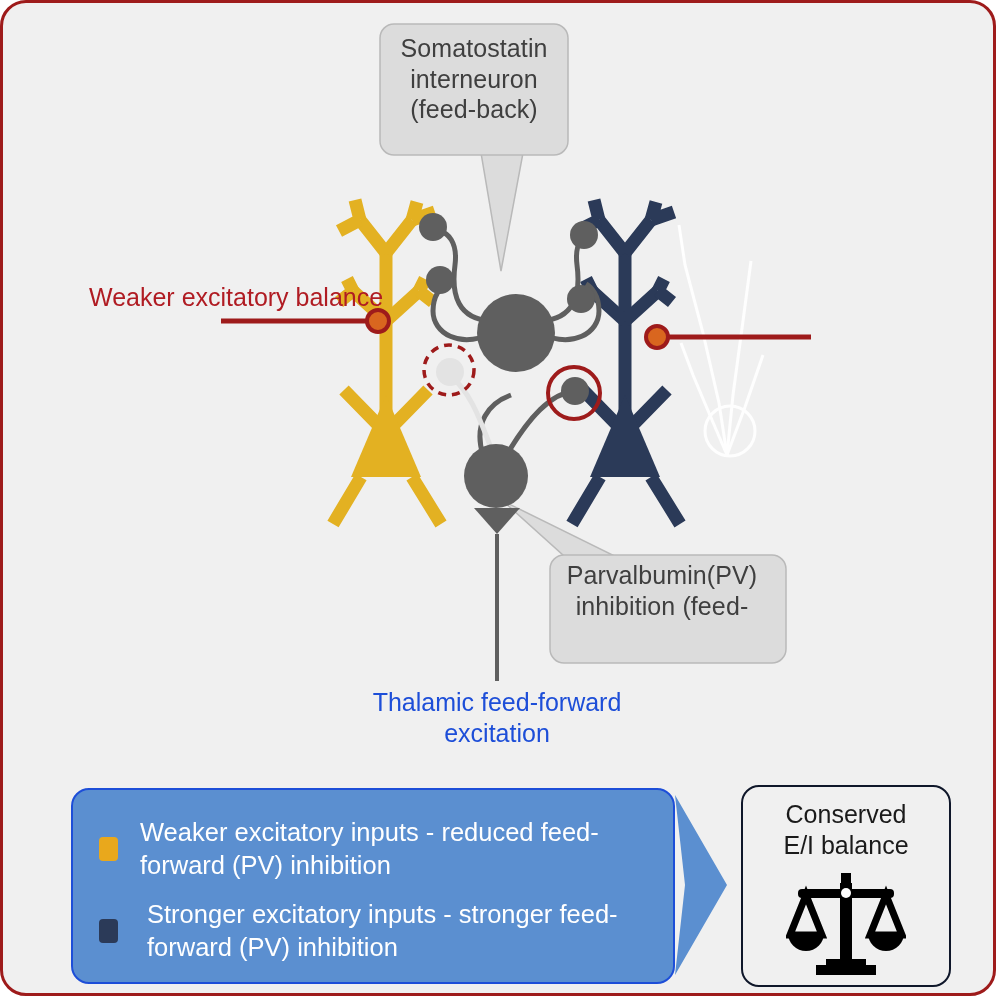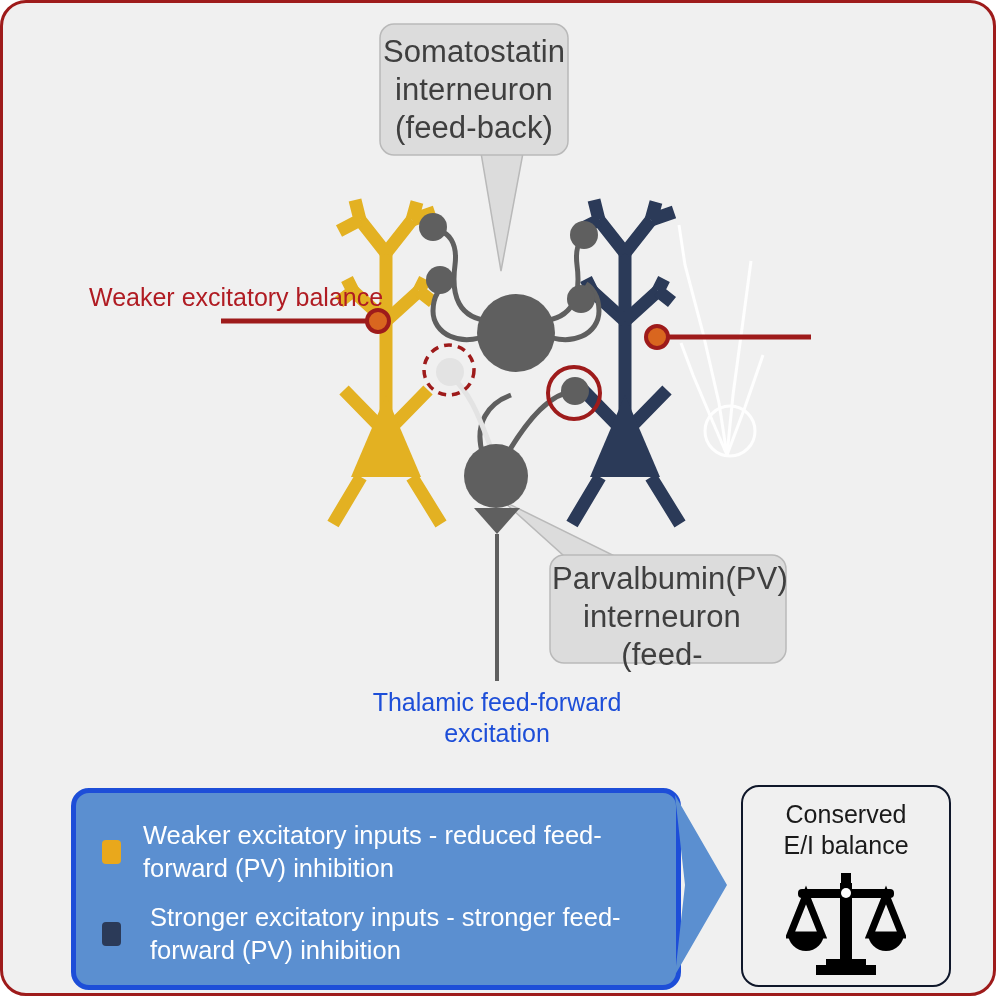--- a/index.html
+++ b/index.html
@@ -2,33 +2,33 @@
 <html><head>
 <meta charset="utf-8">
 <style>
   html,body{margin:0;padding:0;background:#ffffff;}
   body{width:996px;height:996px;font-family:"Liberation Sans",sans-serif;}
   #figure{position:relative;width:996px;height:996px;box-sizing:border-box;
           background:#f0f0f0;border:3px solid #9e1b1b;border-radius:26px;overflow:hidden;}
   #art{position:absolute;left:0;top:0;width:996px;height:996px;}
 
   .callout-text{position:absolute;text-align:center;color:#3f3f3f;
-                font-size:31px;line-height:1.22;letter-spacing:.1px;}
+                font-size:25px;line-height:1.22;letter-spacing:.1px;}
   #sst-text{left:378px;top:30px;width:186px;}
   #pv-text{left:549px;top:557px;width:220px;}
 
   #thal-text{position:absolute;left:333px;top:684px;width:322px;text-align:center;
              color:#1d4ed8;font-size:25px;line-height:1.25;}
 
   .redlabel{position:absolute;color:#b01c23;font-size:25px;white-space:nowrap;}
   #weaker-label{left:86px;top:280px;}
   #stronger-label{left:661px;top:296px;font-weight:bold;}
 
   #legend{position:absolute;left:68px;top:785px;width:600px;height:192px;
-          background:#5b8fd0;border:5px solid #1d4ed8;border-radius:18px;}
+          background:#5b8fd0;border:2px solid #1d4ed8;border-radius:18px;}
   .legend-row{position:absolute;display:flex;align-items:center;}
   #legend-row-0{left:26px;top:26px;width:552px;}
   #legend-row-1{left:26px;top:108px;width:552px;gap:7px;}
   .swatch{width:19px;height:24px;border-radius:4px;flex:0 0 auto;margin-right:22px;}
   .legend-label{color:#ffffff;font-size:25.5px;line-height:1.3;}
 
   #arrow{position:absolute;left:672px;top:792px;width:52px;height:180px;}
 
   #ei-box{position:absolute;left:738px;top:782px;width:206px;height:198px;
           background:#f0f0f0;border:2px solid #0f172a;border-radius:18px;}
@@ -132,21 +132,21 @@
   </svg>
 
   <div class="callout-text" id="sst-text">
     <div>Somatostatin</div>
     <div>interneuron</div>
     <div>(feed-back)</div>
   </div>
 
   <div class="callout-text" id="pv-text">
     <div>Parvalbumin(PV)</div>
-    <div>interneuron (feed-</div>
+    <div>inhibition (feed-</div>
   </div>
 
   <div class="redlabel" id="weaker-label">Weaker excitatory balance</div>
 
   <div id="thal-text">
     <div>Thalamic feed-forward</div>
     <div>excitation</div>
   </div>
 
   <div id="legend">

